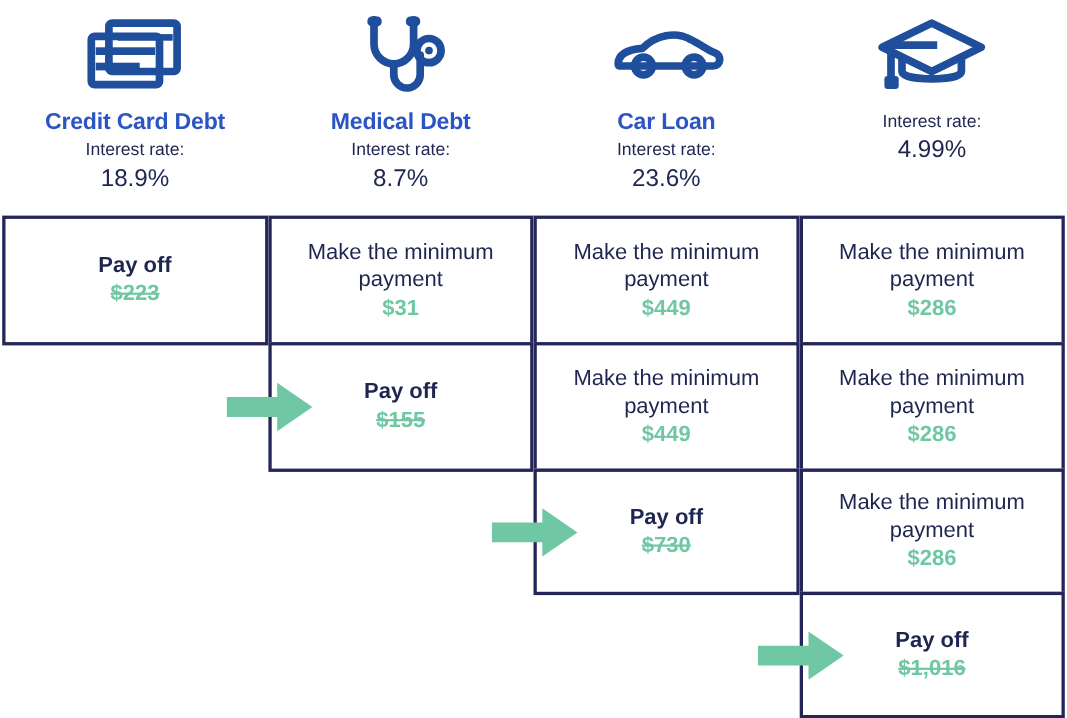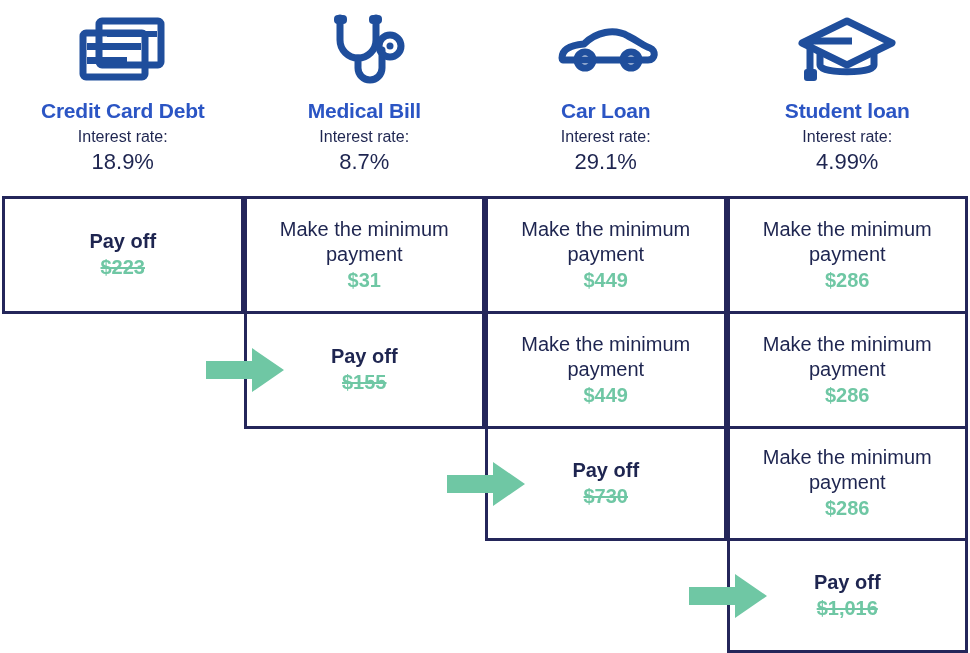--- a/index.html
+++ b/index.html
@@ -145,49 +145,48 @@
           <path d="M42 48 L42 58 a12 12 0 0 0 24 0 L66 40"></path>
         </g>
         <circle cx="74" cy="36" r="11" fill="none" stroke="#1F4E9C" stroke-width="7"></circle>
         <circle cx="74" cy="36" r="3.5" fill="#1F4E9C"></circle>
         <g fill="#1F4E9C">
           <rect x="18" y="5" width="13" height="9" rx="4"></rect>
           <rect x="53" y="5" width="13" height="9" rx="4"></rect>
         </g>
       </svg>
     </div>
-    <div class="debt-title">Medical Bill</div>
+    <div class="debt-title">Medical Debt</div>
     <div class="debt-rate-label">Interest rate:</div>
     <div class="debt-rate-value">8.7%</div>
   </div>
 
   <div class="debt-col">
     <div class="icon-wrap">
       <svg width="108" height="62" viewBox="0 0 108 62">
         <path d="M10 40 C10 30 20 27 32 26 C44 14 62 10 76 18 C86 23 92 28 98 30 C104 32 104 42 96 42 L14 42 C10 42 10 42 10 40 Z" fill="none" stroke="#1F4E9C" stroke-width="7" stroke-linejoin="round"></path>
         <circle cx="33" cy="42" r="8" fill="none" stroke="#1F4E9C" stroke-width="7"></circle>
         <circle cx="79" cy="42" r="8" fill="none" stroke="#1F4E9C" stroke-width="7"></circle>
       </svg>
     </div>
     <div class="debt-title">Car Loan</div>
     <div class="debt-rate-label">Interest rate:</div>
-    <div class="debt-rate-value">29.1%</div>
+    <div class="debt-rate-value">23.6%</div>
   </div>
 
   <div class="debt-col">
     <div class="icon-wrap">
       <svg width="102" height="76" viewBox="0 0 102 76">
         <path d="M51 10 L96 32 L51 54 L6 32 Z" fill="none" stroke="#1F4E9C" stroke-width="7" stroke-linejoin="round"></path>
         <path d="M24 41 L24 54 C24 63 78 63 78 54 L78 41" fill="none" stroke="#1F4E9C" stroke-width="7" stroke-linejoin="round"></path>
         <path d="M14 30 L14 60" fill="none" stroke="#1F4E9C" stroke-width="7"></path>
         <rect x="8" y="58" width="13" height="12" rx="3" fill="#1F4E9C"></rect>
         <path d="M14 30 L56 30" fill="none" stroke="#1F4E9C" stroke-width="7"></path>
       </svg>
     </div>
-    <div class="debt-title">Student loan</div>
     <div class="debt-rate-label">Interest rate:</div>
     <div class="debt-rate-value">4.99%</div>
   </div>
 
 </div>
 
 <div class="grid">
     <div class="cell payoff" style="left: 2px; top: 0px; width: 241.5px; height: 118px;">
       <div class="action">Pay off</div>
       <div class="amount">$223</div>

